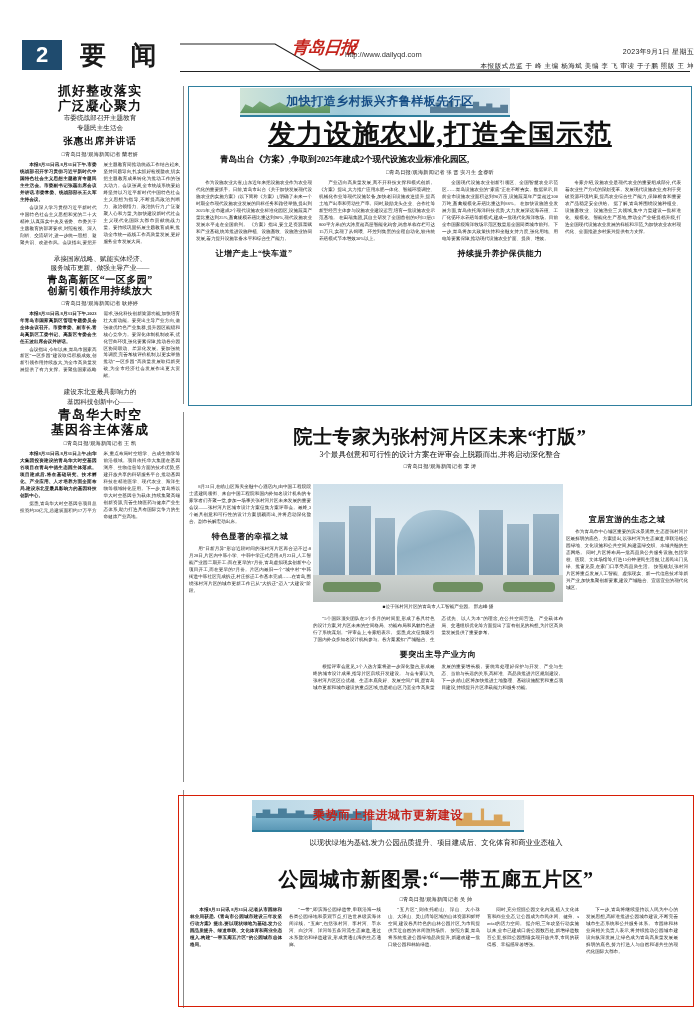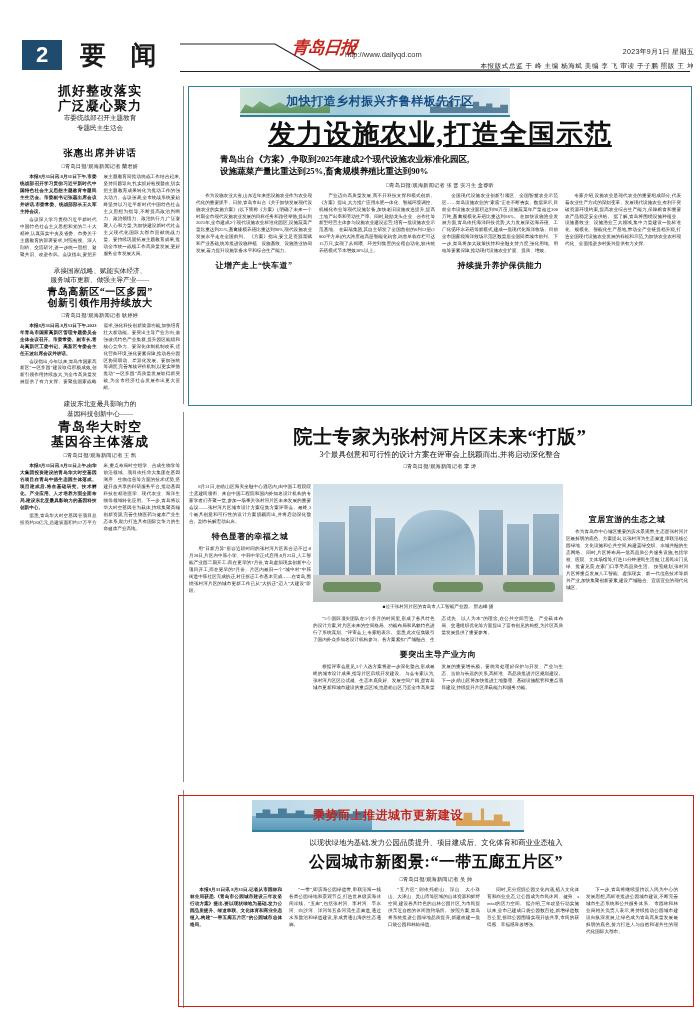--- a/index.html
+++ b/index.html
@@ -30,21 +30,21 @@
   .subhead{font-size:8px;font-weight:700;text-align:center;margin:5px 0 4px;letter-spacing:.5px;}
 
   
   .left-col{position:absolute;left:20px;top:84px;width:160px;}
   .vrule{position:absolute;background:#888;width:1px;}
 
   .lead-small{font-size:6.6px;text-align:center;line-height:1.35;color:#222;margin-bottom:1px;}
   .lead-small2{font-size:6.6px;text-align:center;line-height:1.35;color:#222;margin-top:1px;}
   .hl-l{font-size:13px;letter-spacing:1px;}
   .hl-l2{font-size:10px;letter-spacing:0.5px;}
-  .mini-hl{font-size:9.5px;font-weight:700;text-align:center;letter-spacing:1px;margin-top:14px;}
+  .mini-hl{font-size:9.5px;font-weight:700;text-align:center;letter-spacing:1px;margin-top:2px;}
 
   
   .box-top{position:absolute;left:188px;top:86px;width:504px;height:320px;border:1.2px solid #2f7f9e;box-sizing:border-box;}
   .banner{position:absolute;left:240px;top:88px;width:270px;height:27px;
     background:linear-gradient(90deg,#cfe4d8 0%,#9fc9d8 38%,#bcd9e6 62%,#d9e7ef 100%);
     overflow:hidden;border-bottom:2px solid #2f7f9e;}
   .banner-text{position:absolute;left:0;top:0;width:280px;height:27px;display:flex;align-items:center;justify-content:center;
     font-size:12px;font-weight:700;color:#174e86;letter-spacing:.5px;text-align:right;}
   .banner .hills{position:absolute;left:0;bottom:2px;width:90px;height:18px;
     background:linear-gradient(180deg,#8fb98f 0%,#5e9460 100%);
@@ -74,21 +74,21 @@
   .banner2{position:absolute;left:252px;top:800px;width:272px;height:30px;overflow:hidden;
     background:linear-gradient(90deg,#b9d7e6 0%,#cfe3ec 45%,#e6eff3 100%);border-bottom:2px solid #2f7f9e;}
   .banner2-text{position:absolute;inset:0;display:flex;align-items:center;justify-content:center;
     font-size:12px;font-weight:700;color:#c4241c;letter-spacing:.5px;}
   .banner2 .sea{position:absolute;left:0;bottom:0;width:120px;height:14px;background:linear-gradient(180deg,#7fb6cf,#5b98b6);}
   .banner2 .skyline{position:absolute;left:4px;bottom:12px;width:110px;height:12px;background:#4a7f9c;
     clip-path:polygon(0 100%,0 58%,6% 58%,6% 30%,13% 30%,13% 64%,20% 64%,20% 20%,28% 20%,28% 60%,36% 60%,36% 38%,44% 38%,44% 68%,53% 68%,53% 26%,61% 26%,61% 56%,70% 56%,70% 36%,78% 36%,78% 64%,88% 64%,88% 44%,100% 44%,100% 100%);}
   .banner2 .crane{position:absolute;right:14px;bottom:4px;width:54px;height:22px;background:#d8a45c;
     clip-path:polygon(0 100%,0 66%,14% 66%,14% 40%,30% 40%,30% 74%,46% 74%,46% 20%,52% 20%,52% 74%,70% 74%,70% 48%,86% 48%,86% 80%,100% 80%,100% 100%);}
   .sub-bot{font-size:7.4px;text-align:center;color:#222;}
-  .hl-bot{font-size:16px;font-weight:700;text-align:center;letter-spacing:.5px;margin-top:4px;}
+  .hl-bot{font-size:20px;font-weight:700;text-align:center;letter-spacing:.5px;margin-top:18px;}
   .cols2{column-count:2;column-gap:7px;}
   .lead-bold{font-weight:700;}
 </style>
 </head>
 <body>
 
 <div class="page">
 
   <div class="masthead">
     <div class="folio-box">2</div>
@@ -152,21 +152,20 @@
   <div class="box-top"></div>
   <div class="banner">
     <div class="hills"></div>
     <div class="city"></div>
     <div class="banner-text">加快打造乡村振兴齐鲁样板先行区</div>
   </div>
 
   <div style="position:absolute;left:196px;top:120px;width:488px;">
     <div class="hl-main">发力设施农业,打造全国示范</div>
     <div class="sub-main">青岛出台《方案》,争取到2025年建成2个现代设施农业标准化园区,</div>
-    <div class="sub-main" style="margin-top:0;">设施蔬菜产量比重达到25%,畜禽规模养殖比重达到90%</div>
     <div class="byline" style="margin-top:4px;">□青岛日报/观海新闻记者 张 晋  实习生 金睿昕</div>
 
     <div style="display:flex;gap:7px;margin-top:2px;">
       <div style="width:116px;">
         <div class="body-col">
             <p>作为设施农业大省,山东近年来把设施农业作为农业现代化的重要抓手。日前,青岛市出台《关于加快发展现代设施农业的实施方案》(以下简称《方案》),明确了未来一个时期全市现代设施农业发展的目标任务和路径举措,提出到2025年,全市建成2个现代设施农业标准化园区,设施蔬菜产量比重达到25%,畜禽规模养殖比重达到90%,现代设施农业发展水平走在全国前列。
 《方案》指出,要立足资源禀赋和产业基础,统筹推进设施种植、设施畜牧、设施渔业协同发展,着力提升设施装备水平和综合生产能力。</p>
           </div>
         <div class="subhead">让增产走上“快车道”</div>
       </div>

